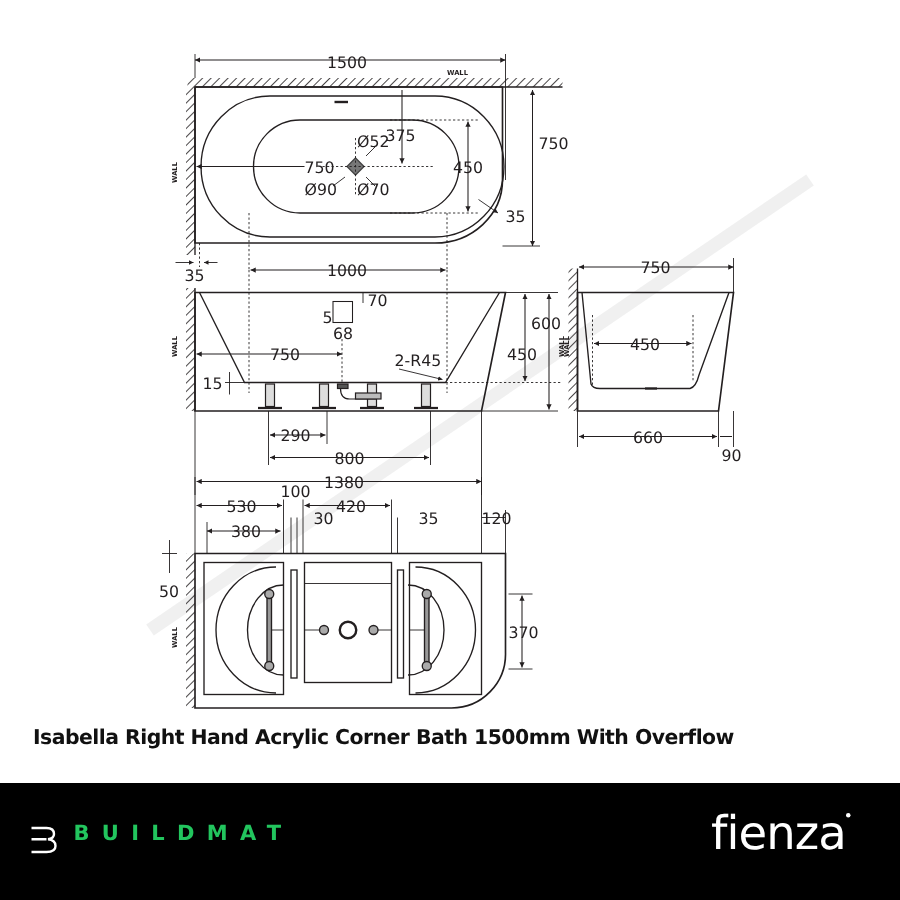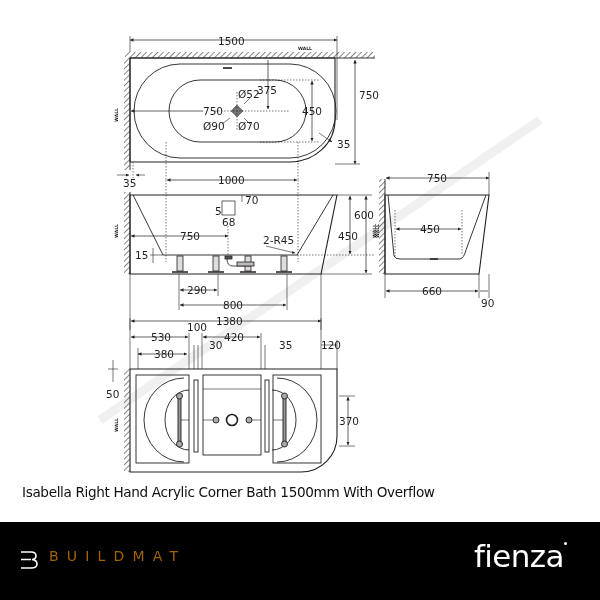--- a/index.html
+++ b/index.html
@@ -3,30 +3,30 @@
   <meta charset="utf-8">
   <style>
     html, body { margin: 0; padding: 0; background: #ffffff; }
     body { width: 600px; height: 600px; position: relative; overflow: hidden; font-family: "DejaVu Sans", sans-serif; }
     #drawing { position: absolute; left: 0; top: 0; width: 600px; height: 480px; }
     svg text { font-family: "DejaVu Sans", sans-serif; fill: #231f20; }
     .dim { font-size: 10.5px; }
     .wallt { font-size: 4.5px; font-weight: bold; }
     .title {
       position: absolute; left: 22px; top: 484px; width: 570px;
-      font-family: "DejaVu Sans", sans-serif; font-weight: normal; font-size: 13.6px;
+      font-family: "DejaVu Sans", sans-serif; font-weight: bold; font-size: 13.6px;
       color: #111; letter-spacing: -0.35px; white-space: nowrap;
     }
     .footer {
       position: absolute; left: 0; top: 522px; width: 600px; height: 78px; background: #000;
     }
     .bm-logo { position: absolute; left: 19px; top: 28px; width: 20px; height: 20px; }
     .bm-text {
-      position: absolute; left: 49px; top: 26px; color: #a16207;
-      font-family: "DejaVu Sans", sans-serif; font-weight: normal; font-size: 14px; letter-spacing: 8.2px;
+      position: absolute; left: 49px; top: 26px; color: #22c55e;
+      font-family: "DejaVu Sans", sans-serif; font-weight: bold; font-size: 14px; letter-spacing: 8.2px;
     }
     .fienza {
       position: absolute; left: 474px; top: 16px; color: #fff;
       font-family: "DejaVu Sans", sans-serif; font-size: 31px; letter-spacing: -0.6px; text-align: center;
     }
     .fienza-reg { position: absolute; left: 564px; top: 20px; width: 3px; height: 3px; border-radius: 50%; background: #fff; }
   </style>
 </head>
 <body>
 

